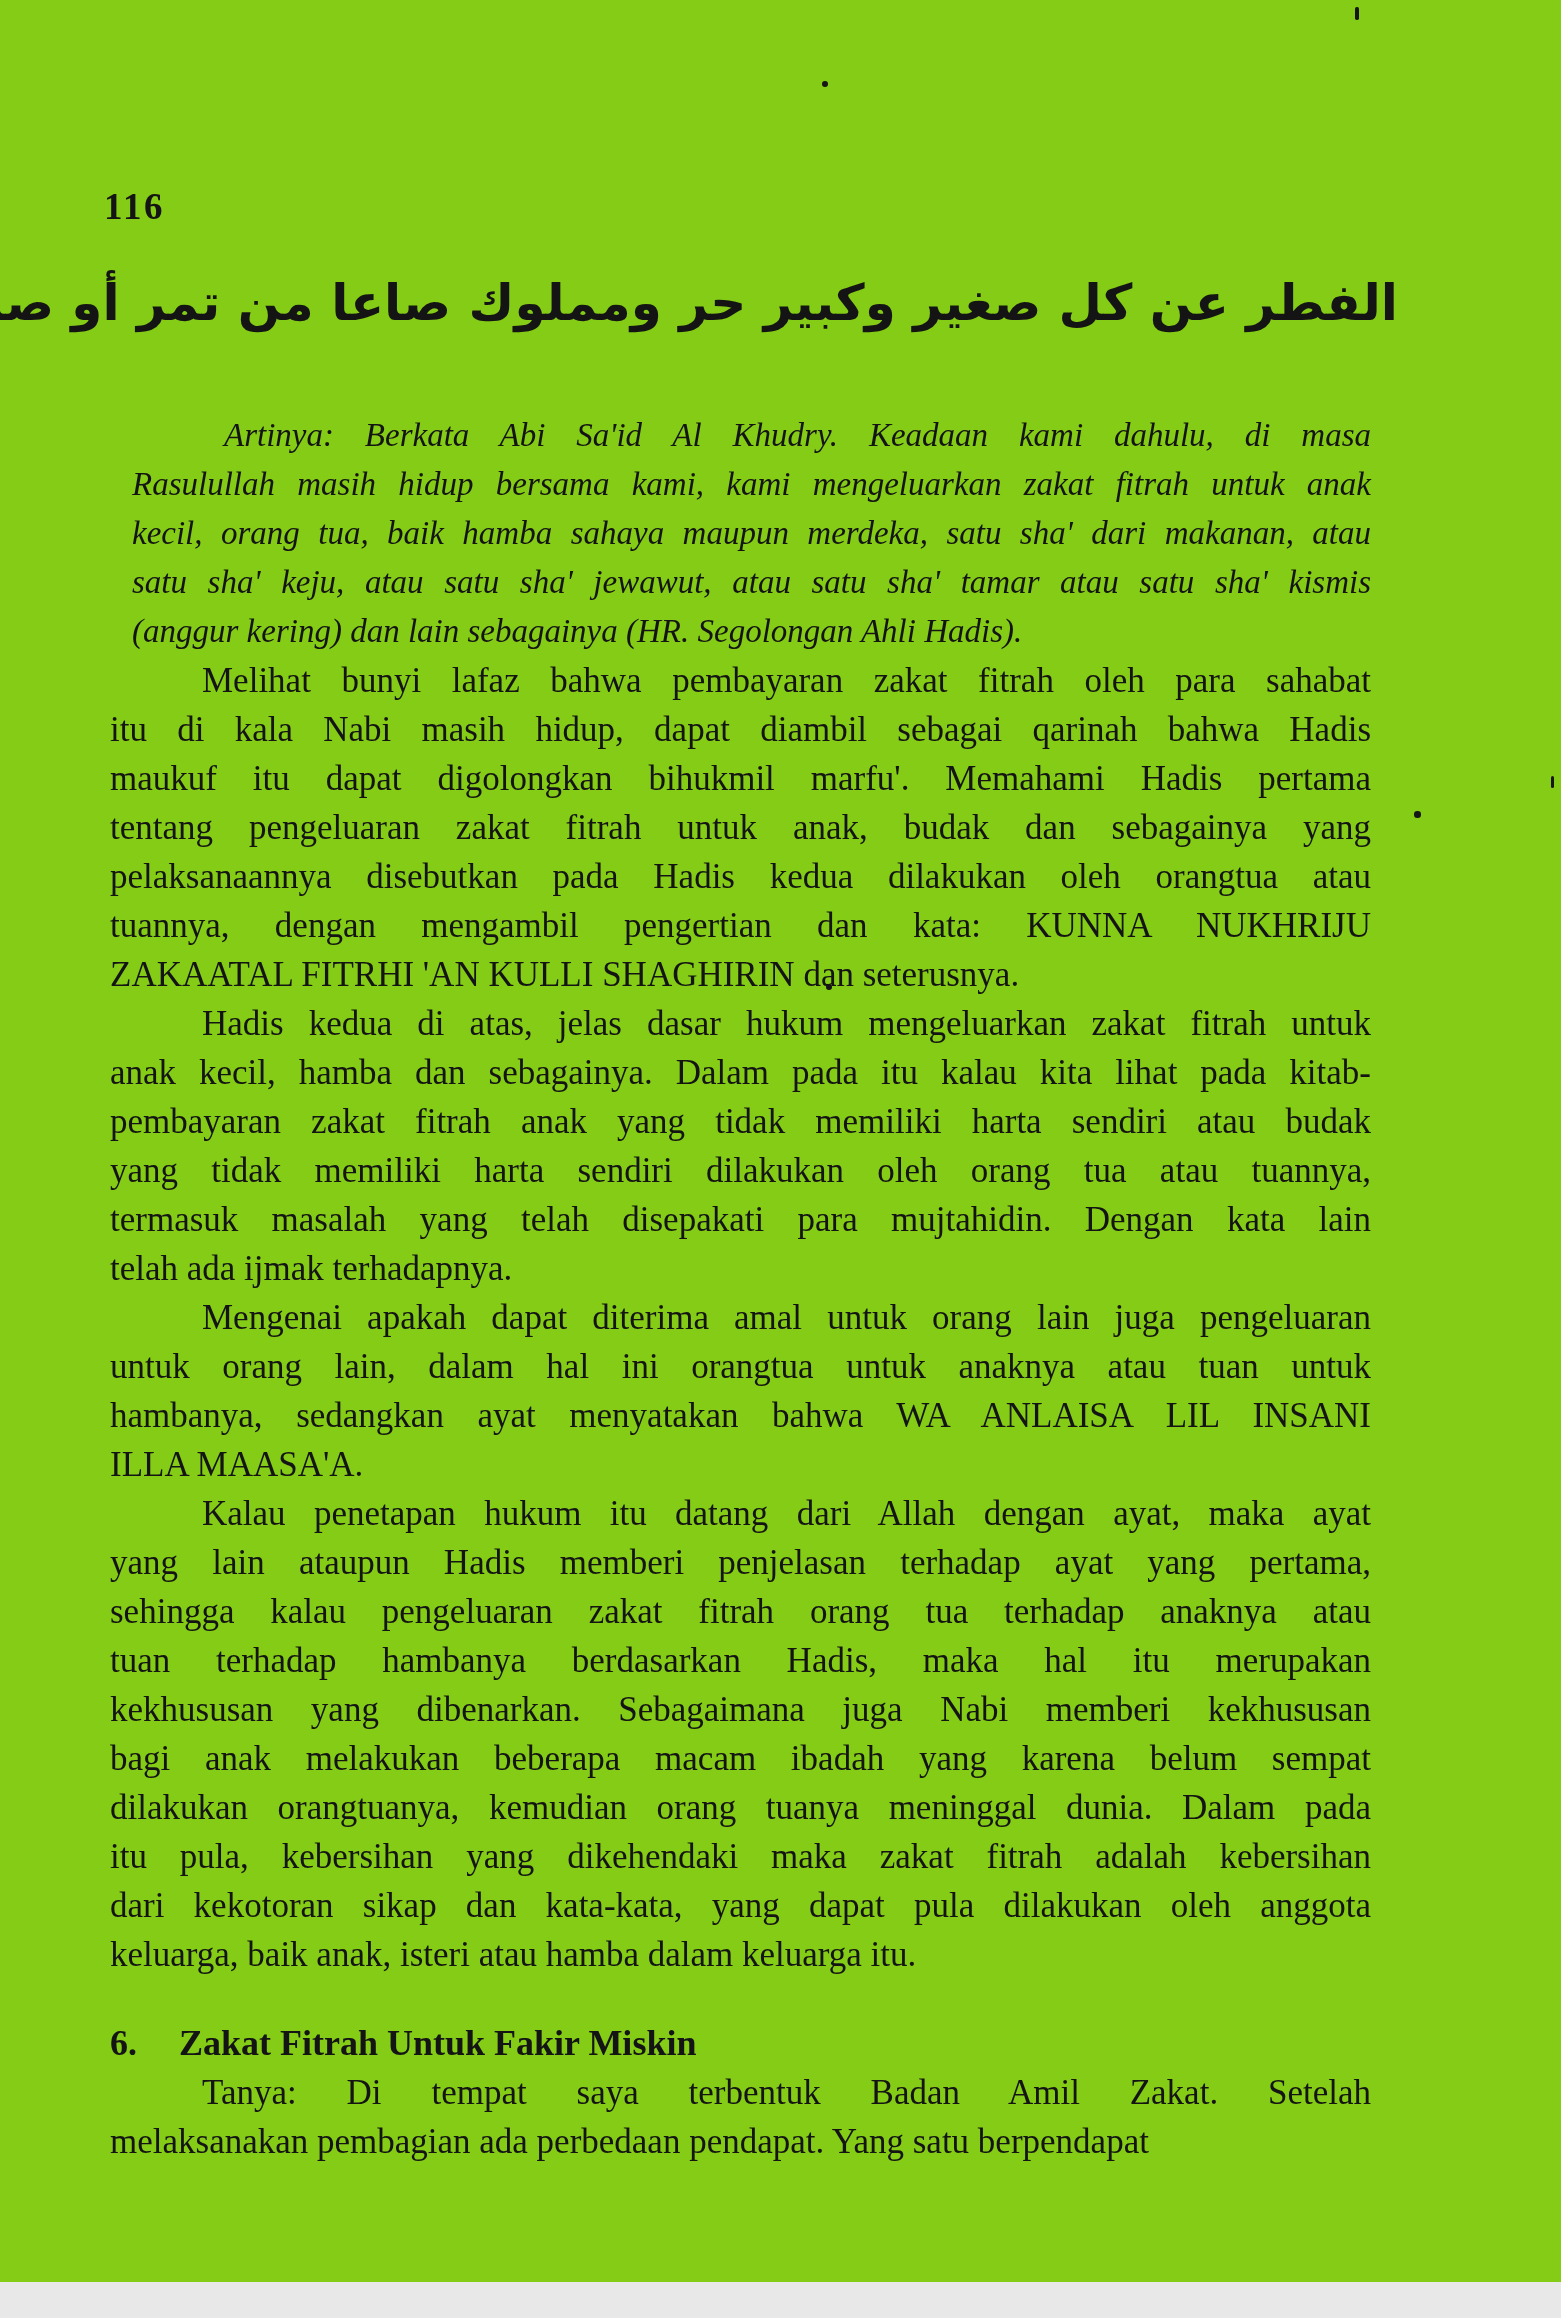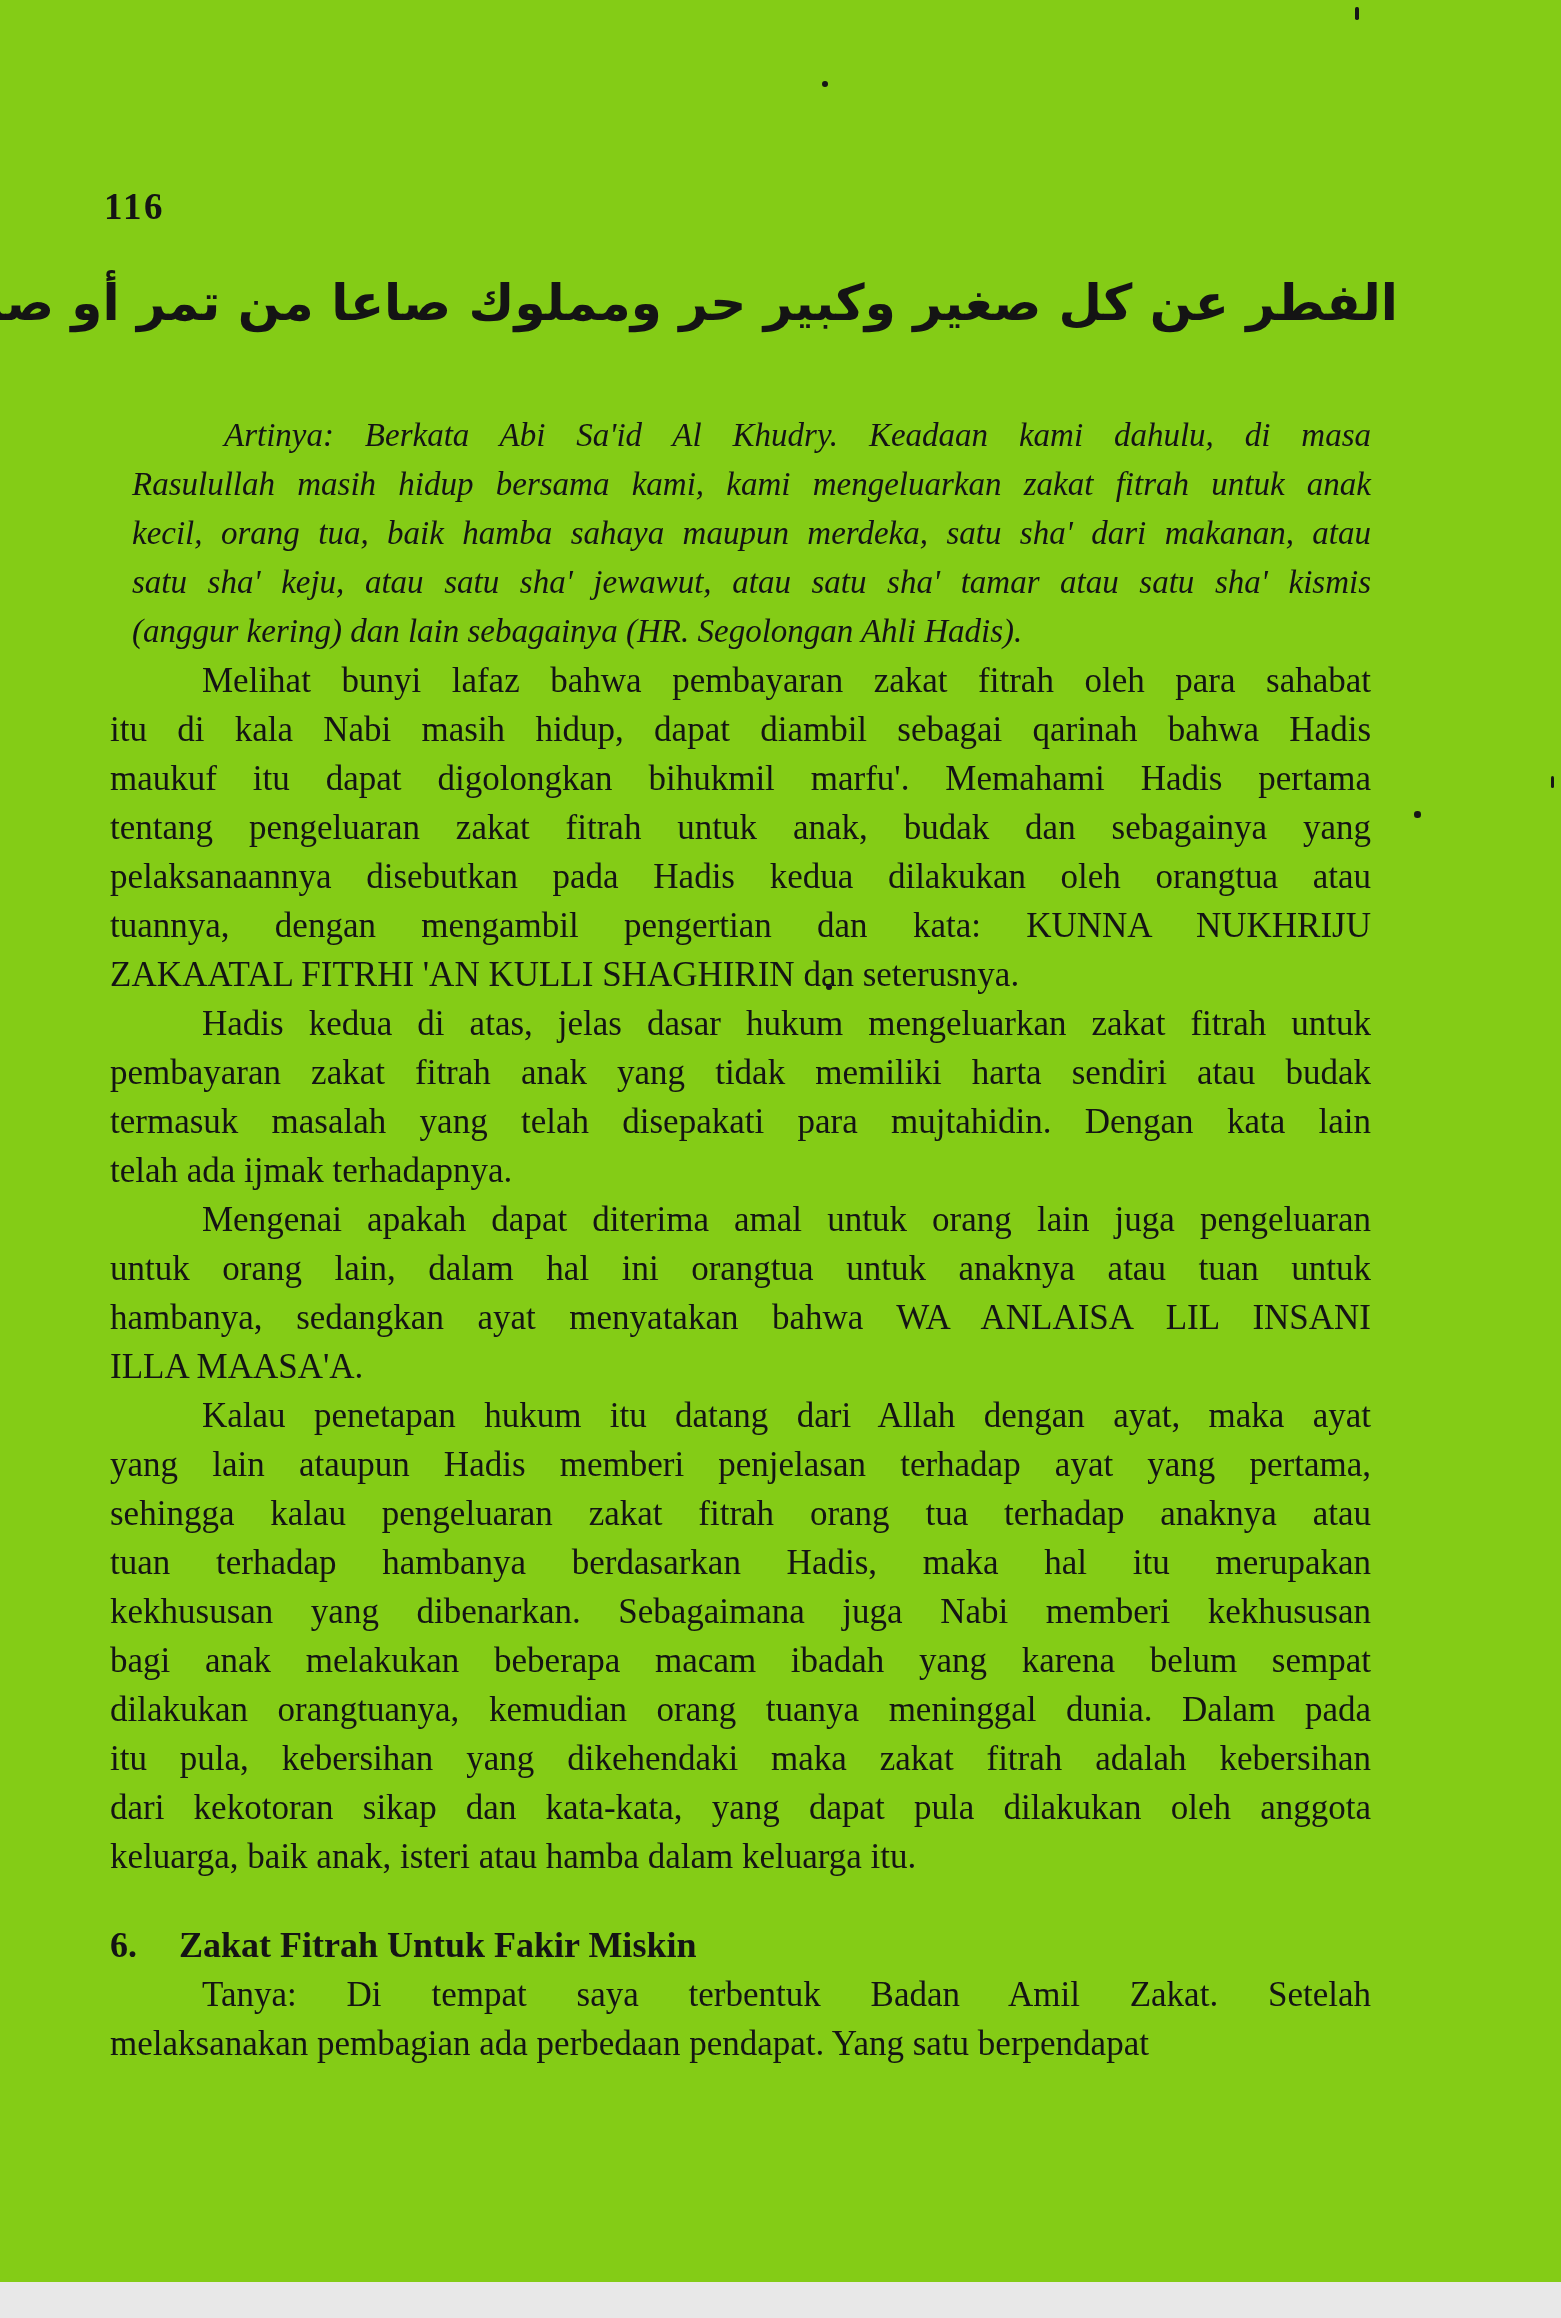--- a/index.html
+++ b/index.html
@@ -64,21 +64,23 @@
         <div class="line">itu di kala Nabi masih hidup, dapat diambil sebagai qarinah bahwa Hadis</div>
         <div class="line">maukuf itu dapat digolongkan bihukmil marfu'. Memahami Hadis pertama</div>
         <div class="line">tentang pengeluaran zakat fitrah untuk anak, budak dan sebagainya yang</div>
         <div class="line">pelaksanaannya disebutkan pada Hadis kedua dilakukan oleh orangtua atau</div>
         <div class="line">tuannya, dengan mengambil pengertian dan kata: KUNNA NUKHRIJU</div>
         <div class="line last">ZAKAATAL FITRHI 'AN KULLI SHAGHIRIN dan seterusnya.</div>
       </div>
 
     <div class="para">
         <div class="line first">Hadis kedua di atas, jelas dasar hukum mengeluarkan zakat fitrah untuk</div>
+        <div class="line">anak kecil, hamba dan sebagainya. Dalam pada itu kalau kita lihat pada kitab-</div>
         <div class="line">pembayaran zakat fitrah anak yang tidak memiliki harta sendiri atau budak</div>
+        <div class="line">yang tidak memiliki harta sendiri dilakukan oleh orang tua atau tuannya,</div>
         <div class="line">termasuk masalah yang telah disepakati para mujtahidin. Dengan kata lain</div>
         <div class="line last">telah ada ijmak terhadapnya.</div>
       </div>
 
     <div class="para">
         <div class="line first">Mengenai apakah dapat diterima amal untuk orang lain juga pengeluaran</div>
         <div class="line">untuk orang lain, dalam hal ini orangtua untuk anaknya atau tuan untuk</div>
         <div class="line">hambanya, sedangkan ayat menyatakan bahwa WA ANLAISA LIL INSANI</div>
         <div class="line last">ILLA MAASA'A.</div>
       </div>

